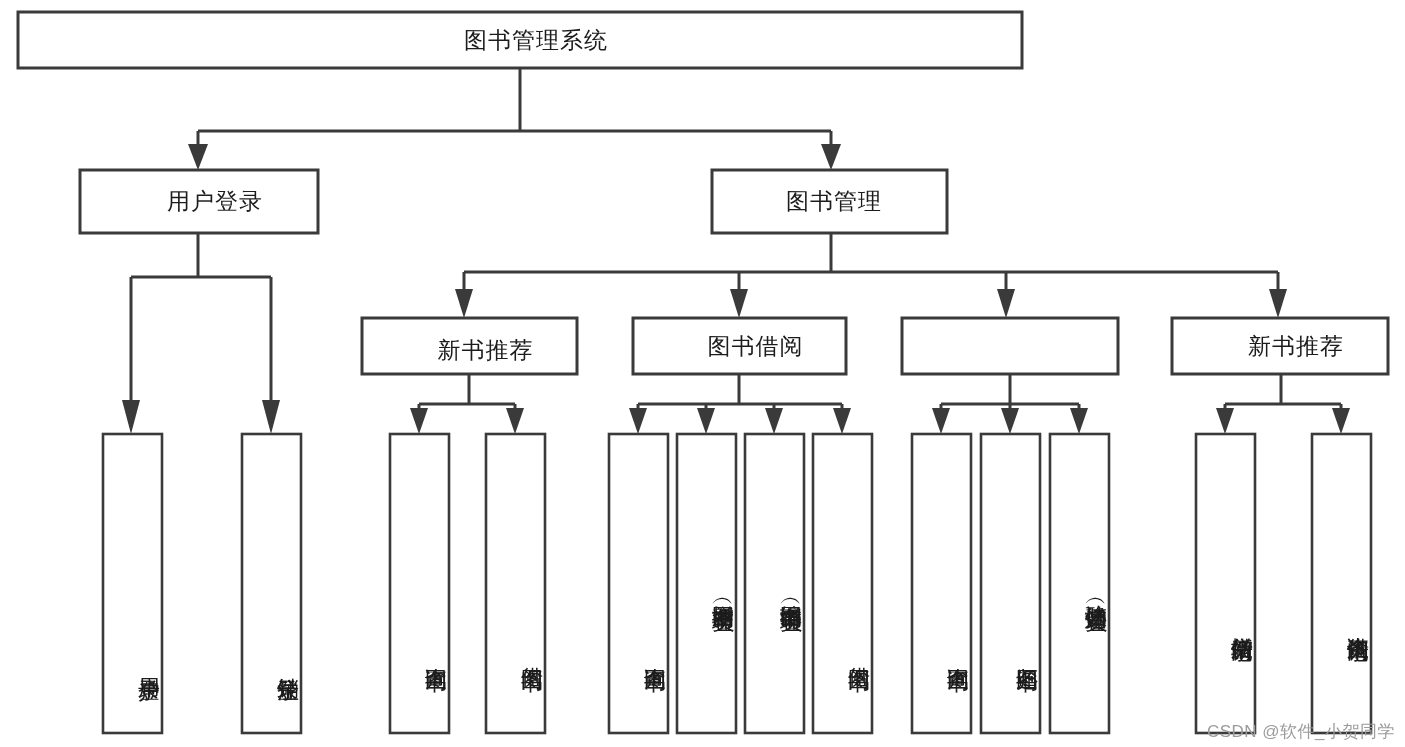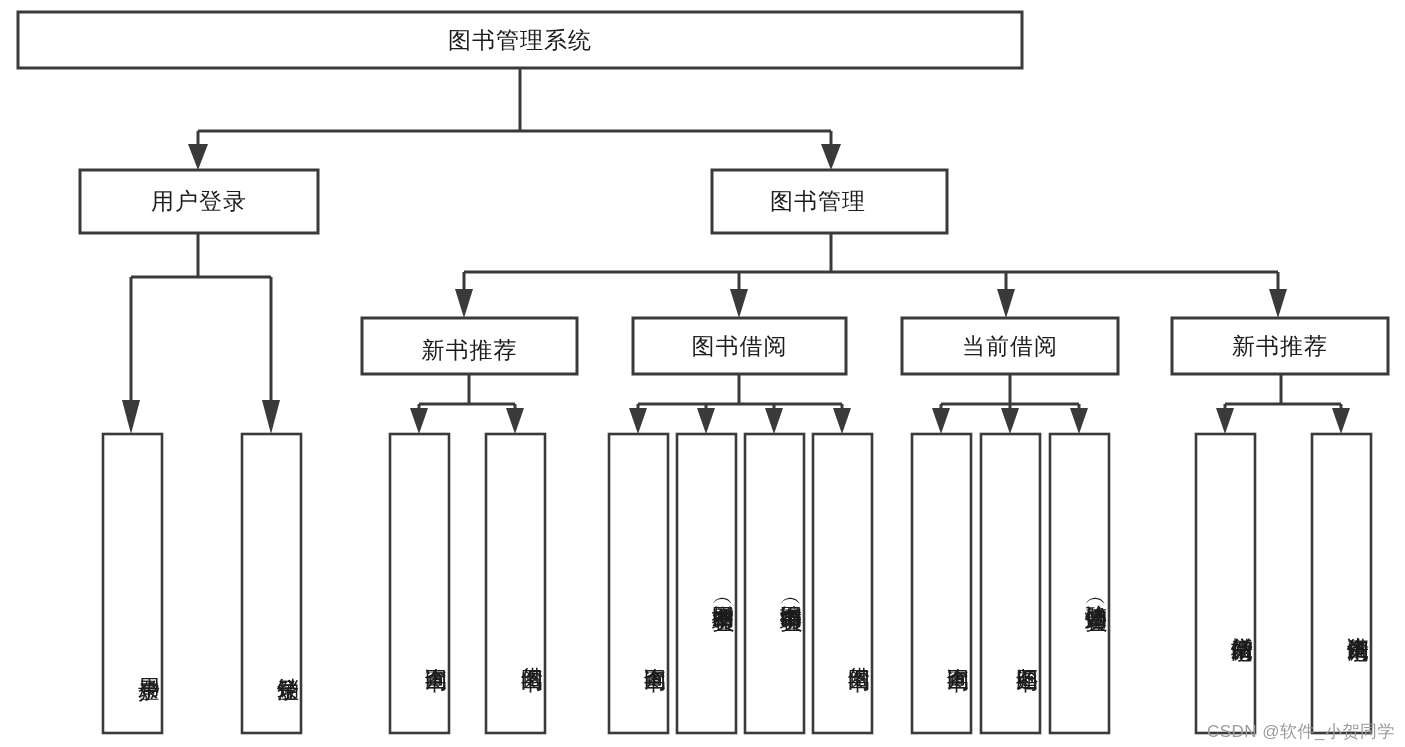--- a/index.html
+++ b/index.html
@@ -61,20 +61,21 @@
   .hlabel-wrap {
     position: absolute;
     display: flex;
     align-items: center;
     justify-content: center;
     font-family: "Liberation Sans", "DejaVu Sans", sans-serif;
     font-size: 23px;
     color: #1c1c1c;
     letter-spacing: 1px;
     pointer-events: none;
+    margin-left: 16px;
   }
   .watermark {
     position: absolute;
     right: 10px;
     bottom: 4px;
     font-family: "Liberation Sans", "DejaVu Sans", sans-serif;
     font-size: 17px;
     color: #9b9b9b;
     letter-spacing: 0.5px;
     white-space: nowrap;
@@ -176,21 +177,20 @@
     </g>
   </svg>
 
   <div class="hlabel-wrap" style="left:18px; top:12px; width:1004px; height:56px;">图书管理系统</div>
 
   <div class="hlabel-wrap" style="left:80px; top:170px; width:238px; height:63px;">用户登录</div>
   <div class="hlabel-wrap" style="left:712px; top:170px; width:212px; height:63px;">图书管理</div>
 
   <div class="hlabel-wrap" style="left:362px; top:318px; width:215px; height:64px;">新书推荐</div>
   <div class="hlabel-wrap" style="left:633px; top:318px; width:213px; height:56px;">图书借阅</div>
-  <div class="hlabel-wrap" style="left:902px; top:318px; width:216px; height:56px;">当前借阅</div>
   <div class="hlabel-wrap" style="left:1172px; top:318px; width:216px; height:56px;">新书推荐</div>
 
   <div class="vlabel-wrap" style="left:103px; top:434px; width:59px; height:299px; padding-top:78px;">用户登录</div>
   <div class="vlabel-wrap" style="left:242px; top:434px; width:59px; height:299px; padding-top:78px;">注销登录</div>
   <div class="vlabel-wrap" style="left:390px; top:434px; width:59px; height:299px; padding-top:68px;">查询图书</div>
   <div class="vlabel-wrap" style="left:486px; top:434px; width:59px; height:299px; padding-top:68px;">借阅图书</div>
   <div class="vlabel-wrap" style="left:609px; top:434px; width:59px; height:299px; padding-top:68px;">查询图书</div>
   <div class="vlabel-wrap" style="left:677px; top:434px; width:59px; height:299px; padding-top:8px;">新增图书（管理员）</div>
   <div class="vlabel-wrap" style="left:745px; top:434px; width:59px; height:299px; padding-top:8px;">编辑图书（管理员）</div>
   <div class="vlabel-wrap" style="left:813px; top:434px; width:59px; height:299px; padding-top:68px;">借阅图书</div>

